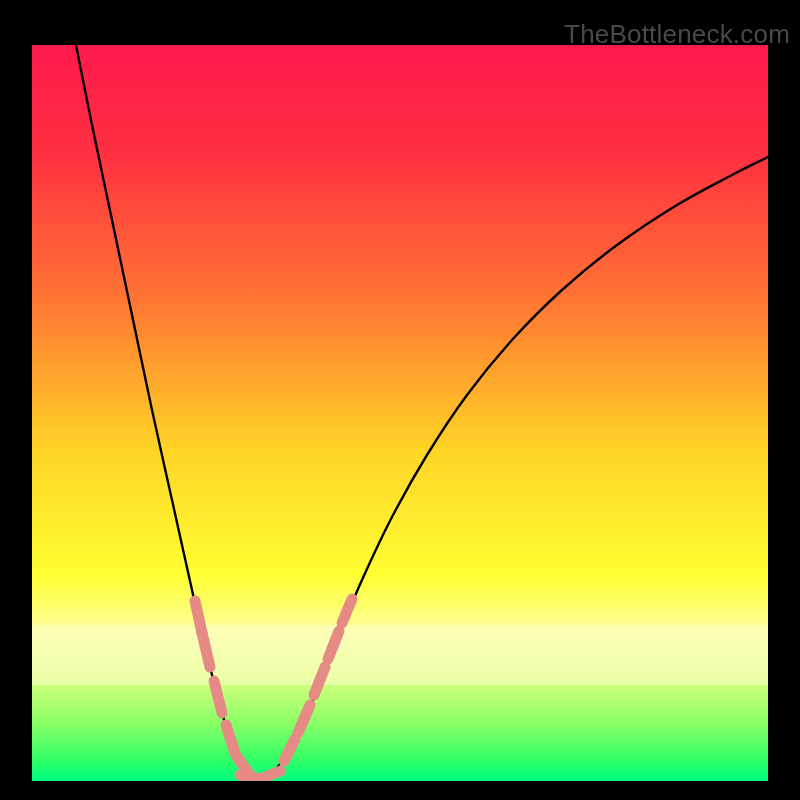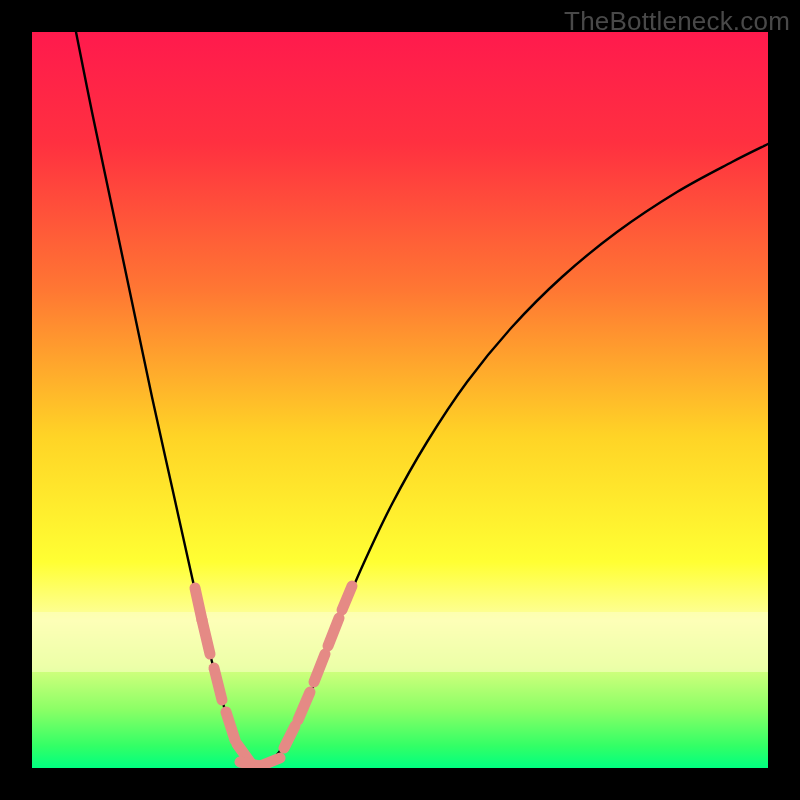--- a/index.html
+++ b/index.html
@@ -8,20 +8,21 @@
     width: 800px;
     height: 800px;
     background: #000;
     overflow: hidden;
     font-family: Arial, Helvetica, sans-serif;
   }
   .frame {
     position: absolute;
     inset: 0;
     background: #000;
+    margin-top: 13px;
   }
   .plot-area {
     position: absolute;
     left: 32px;
     top: 32px;
     width: 736px;
     height: 736px;
     overflow: hidden;
   }
   .watermark {

